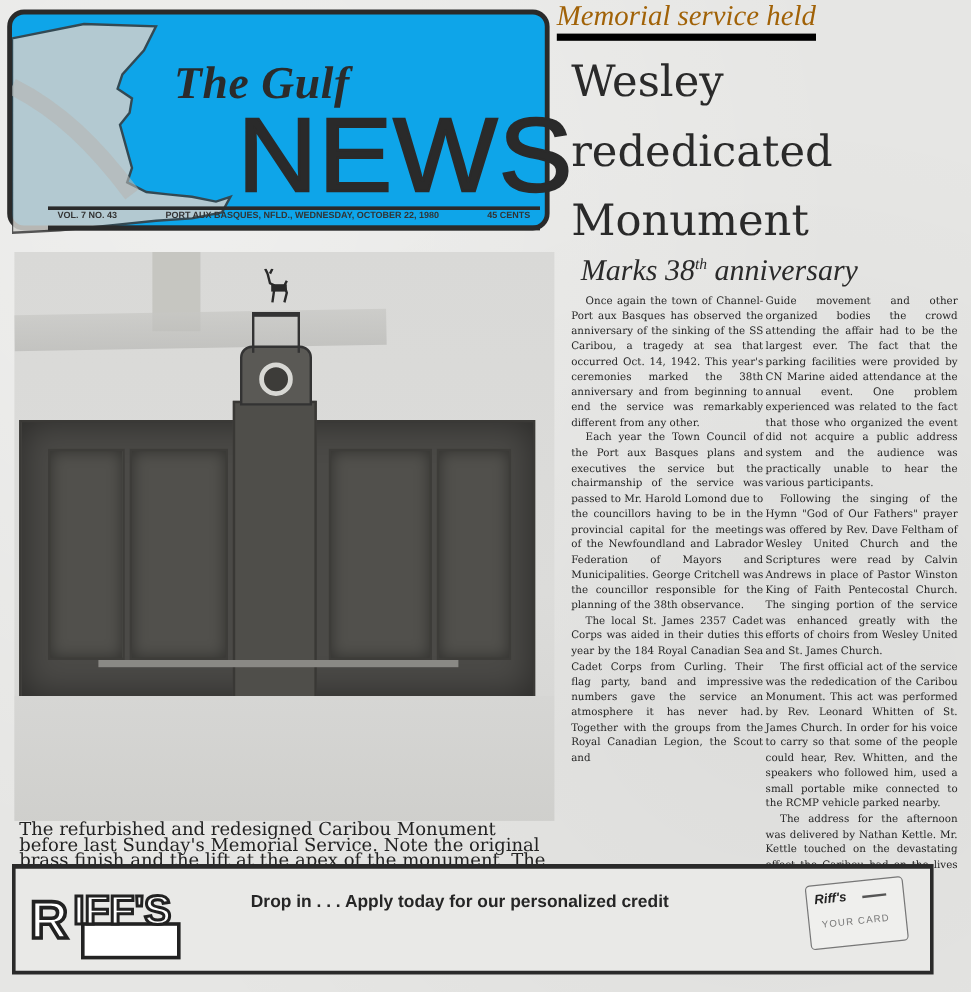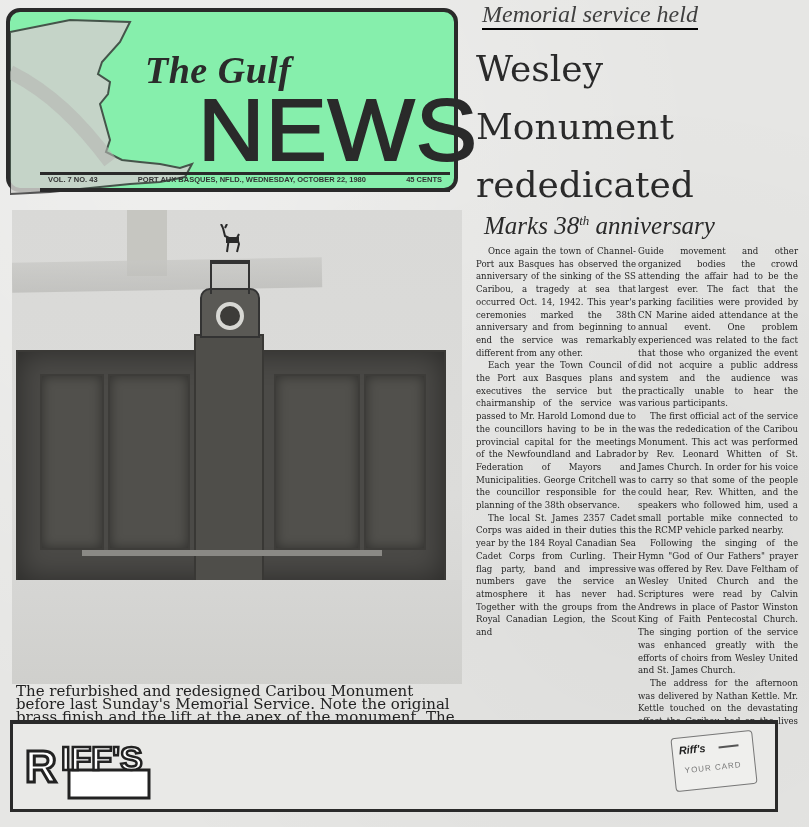--- a/index.html
+++ b/index.html
@@ -14,21 +14,21 @@
     background:
       radial-gradient(ellipse at 20% 20%, rgba(255,255,255,0.35), transparent 60%),
       radial-gradient(ellipse at 80% 70%, rgba(0,0,0,0.04), transparent 60%);
     pointer-events: none;
   }
 
   
   .masthead {
     position: absolute; left: 6px; top: 8px; width: 452px; height: 184px;
     border: 4px solid #2a2a2a; border-radius: 14px; box-sizing: border-box;
-    background: #86efac;
+    background: #0ea5e9;
   }
   .map-shape {
     position: absolute; left: 0; top: 0; width: 200px; height: 190px;
   }
   .mast-the-gulf {
     position: absolute; left: 135px; top: 36px;
     font-family: "Liberation Serif", serif; font-style: italic; font-weight: bold;
     font-size: 38px; color: #2b2b2b; letter-spacing: 0.5px;
   }
   .mast-news {
@@ -102,23 +102,23 @@
   }
 
   .caption {
     position: absolute; left: 16px; top: 685px; width: 450px;
     font-family: "DejaVu Serif", serif; font-size: 15px; line-height: 13px;
     color: #222; text-align: left;
   }
 
   
   .kicker {
-    position: absolute; left: 482px; top: 0px;
-    font-style: italic; font-size: 24px; color: #404040;
-    border-bottom: 2px solid #000000; padding-bottom: 0px; line-height: 28px;
+    position: absolute; left: 464px; top: 0px;
+    font-style: italic; font-size: 24px; color: #a16207;
+    border-bottom: 6px solid #000000; padding-bottom: 0px; line-height: 28px;
   }
   .headline {
     position: absolute; left: 476px; top: 40px; width: 320px;
     font-family: "DejaVu Serif", serif; font-size: 36px; line-height: 58px;
     color: #2a2a2a; font-weight: normal;
   }
   .subhead {
     position: absolute; left: 484px; top: 212px;
     font-style: italic; font-size: 25px; color: #2a2a2a;
   }
@@ -207,44 +207,45 @@
     <rect x="9" y="13" width="13" height="6" fill="#2a2a2a"></rect>
   </svg>
   <div class="step"></div>
   <div class="ground"></div>
 </div>
 <div class="caption">The refurbished and redesigned Caribou Monument before last Sunday's Memorial Service. Note the original brass finish and the lift at the apex of the monument. The ship's anchors tie the monument more closely to the sea.</div>
 
 <div class="kicker">Memorial service held</div>
 <div class="headline">
   <div>Wesley</div>
+  <div>rededicated</div>
   <div>Monument</div>
-  <div>rededicated</div>
 </div>
 <div class="subhead"><span>Marks 38</span><sup>th</sup><span> anniversary</span></div>
 
 <div class="col col1">
   <p>Once again the town of Channel-Port aux Basques has observed the anniversary of the sinking of the SS Caribou, a tragedy at sea that occurred Oct. 14, 1942. This year's ceremonies marked the 38th anniversary and from beginning to end the service was remarkably different from any other.</p>
   <p>Each year the Town Council of the Port aux Basques plans and executives the service but the chairmanship of the service was passed to Mr. Harold Lomond due to the councillors having to be in the provincial capital for the meetings of the Newfoundland and Labrador Federation of Mayors and Municipalities. George Critchell was the councillor responsible for the planning of the 38th observance.</p>
   <p>The local St. James 2357 Cadet Corps was aided in their duties this year by the 184 Royal Canadian Sea Cadet Corps from Curling. Their flag party, band and impressive numbers gave the service an atmosphere it has never had. Together with the groups from the Royal Canadian Legion, the Scout and</p>
 </div>
 <div class="col col2">
   <p class="cont">Guide movement and other organized bodies the crowd attending the affair had to be the largest ever. The fact that the parking facilities were provided by CN Marine aided attendance at the annual event. One problem experienced was related to the fact that those who organized the event did not acquire a public address system and the audience was practically unable to hear the various participants.</p>
+  <p>Following the singing of the Hymn "God of Our Fathers" prayer was offered by Rev. Dave Feltham of Wesley United Church and the Scriptures were read by Calvin Andrews in place of Pastor Winston King of Faith Pentecostal Church. The singing portion of the service was enhanced greatly with the efforts of choirs from Wesley United and St. James Church.</p>
   <p>The first official act of the service was the rededication of the Caribou Monument. This act was performed by Rev. Leonard Whitten of St. James Church. In order for his voice to carry so that some of the people could hear, Rev. Whitten, and the speakers who followed him, used a small portable mike connected to the RCMP vehicle parked nearby.</p>
-  <p>Following the singing of the Hymn "God of Our Fathers" prayer was offered by Rev. Dave Feltham of Wesley United Church and the Scriptures were read by Calvin Andrews in place of Pastor Winston King of Faith Pentecostal Church. The singing portion of the service was enhanced greatly with the efforts of choirs from Wesley United and St. James Church.</p>
   <p>The address for the afternoon was delivered by Nathan Kettle. Mr. Kettle touched on the devastating effect the Caribou had on the lives of the people of</p>
   <div class="continued">(continued on page 2)</div>
 </div>
 
 <div class="ad">
   <svg class="ad-logo" viewBox="0 0 140 66">
     <rect x="48" y="34" width="80" height="28" fill="#fff" stroke="#222" stroke-width="3"></rect>
     <text x="4" y="46" font-family="Liberation Sans, sans-serif" font-weight="bold" font-size="44" fill="#fff" stroke="#222" stroke-width="3">R</text>
     <text x="40" y="34" font-family="Liberation Sans, sans-serif" font-weight="bold" font-size="34" fill="#fff" stroke="#222" stroke-width="2.5">IFF'S</text>
   </svg>
   <div class="ad-text">
+    <div>Drop in . . . Apply today for our personalized credit</div>
   </div>
   <div class="ad-card">
     <span class="card-brand">Riff's</span>
     <span class="card-line"></span>
     <span class="card-sub">YOUR CARD</span>
   </div>
 </div>
 
 </body></html>

